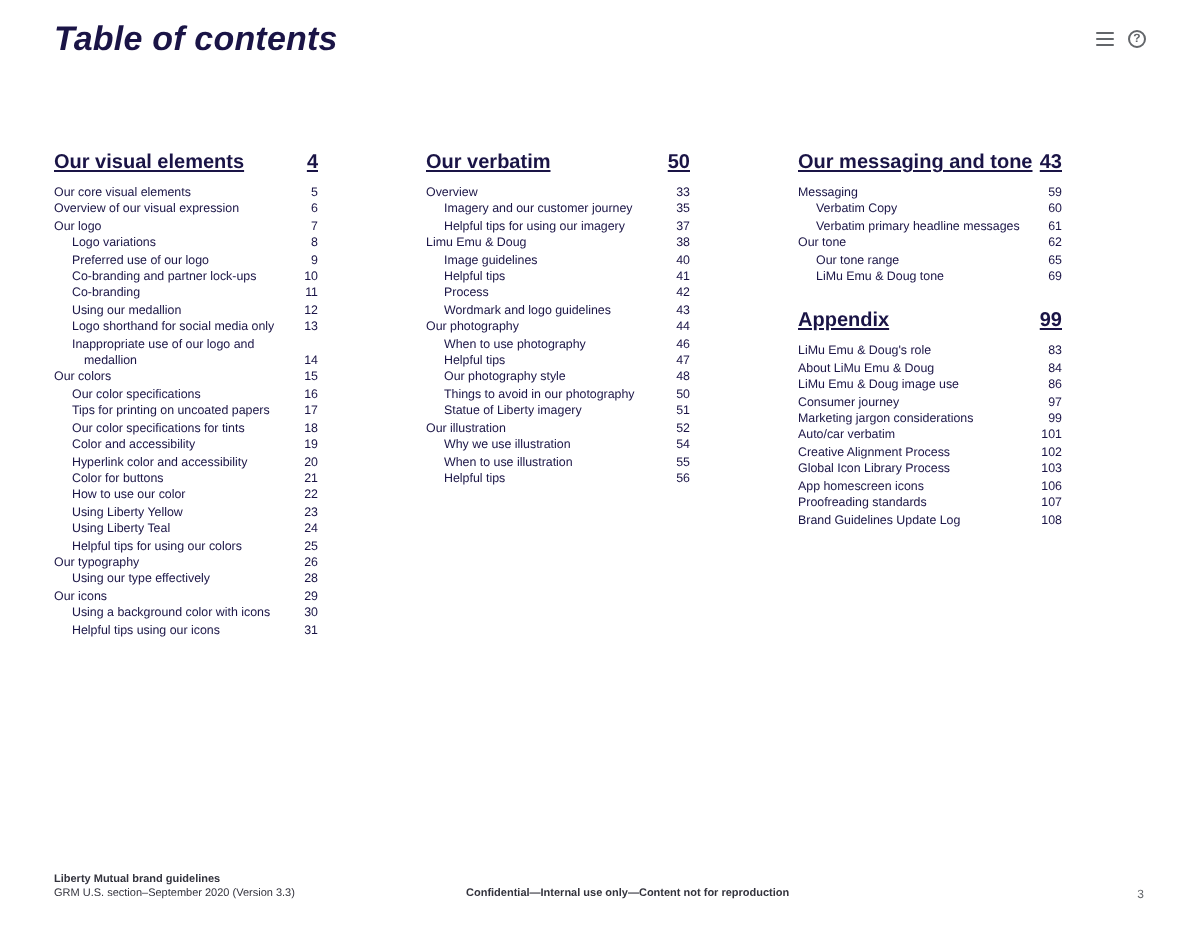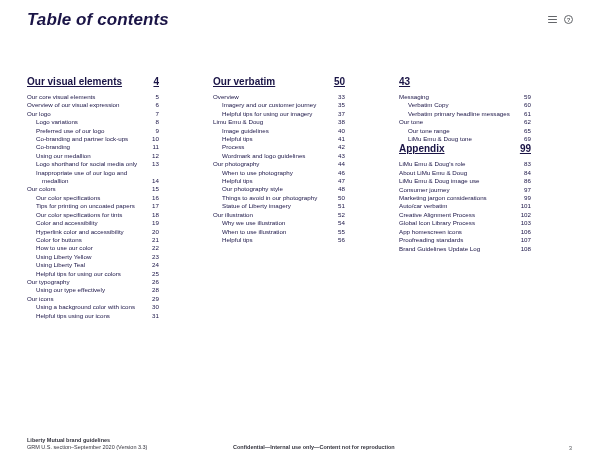--- a/index.html
+++ b/index.html
@@ -19,21 +19,21 @@
   .hamburger i{display:block;height:1.2px;background:#63666A;border-radius:1px;}
   .help{
     width:9px;height:9px;border:1.1px solid #63666A;border-radius:50%;
     color:#63666A;font-size:6px;font-weight:bold;line-height:9px;text-align:center;cursor:pointer;
     box-sizing:border-box;
   }
   .toc-columns{
     position:absolute;left:27px;top:76px;display:flex;gap:54px;
   }
   .toc-column{width:132px;flex:0 0 132px;}
-  .toc-section + .toc-section{}
+  .toc-section + .toc-section{margin-top:12px;}
   .toc-heading{
     display:flex;justify-content:space-between;align-items:baseline;
     font-size:10px;font-weight:bold;color:#1A1446;margin-bottom:6px;white-space:nowrap;text-decoration:underline;
   }
   .toc-item{
     display:flex;align-items:flex-end;
     font-size:6.2px;line-height:8.4px;color:#1A1446;cursor:pointer;
   }
   .toc-item .lbl{flex:1;padding-right:6px;padding-left:6px;text-indent:-6px;}
   .toc-item .pg{text-align:right;white-space:nowrap;}
@@ -253,20 +253,21 @@
         </div>
         <div class="toc-item ind1">
           <span class="lbl">Helpful tips</span>
           <span class="pg">56</span>
         </div>
       </div>
     </div>
     <div class="toc-column">
       <div class="toc-section">
         <div class="toc-heading">
+          <span class="h-lbl">Our messaging and tone</span>
           <span class="h-pg">43</span>
         </div>
         <div class="toc-item ind0">
           <span class="lbl">Messaging</span>
           <span class="pg">59</span>
         </div>
         <div class="toc-item ind1">
           <span class="lbl">Verbatim Copy</span>
           <span class="pg">60</span>
         </div>

